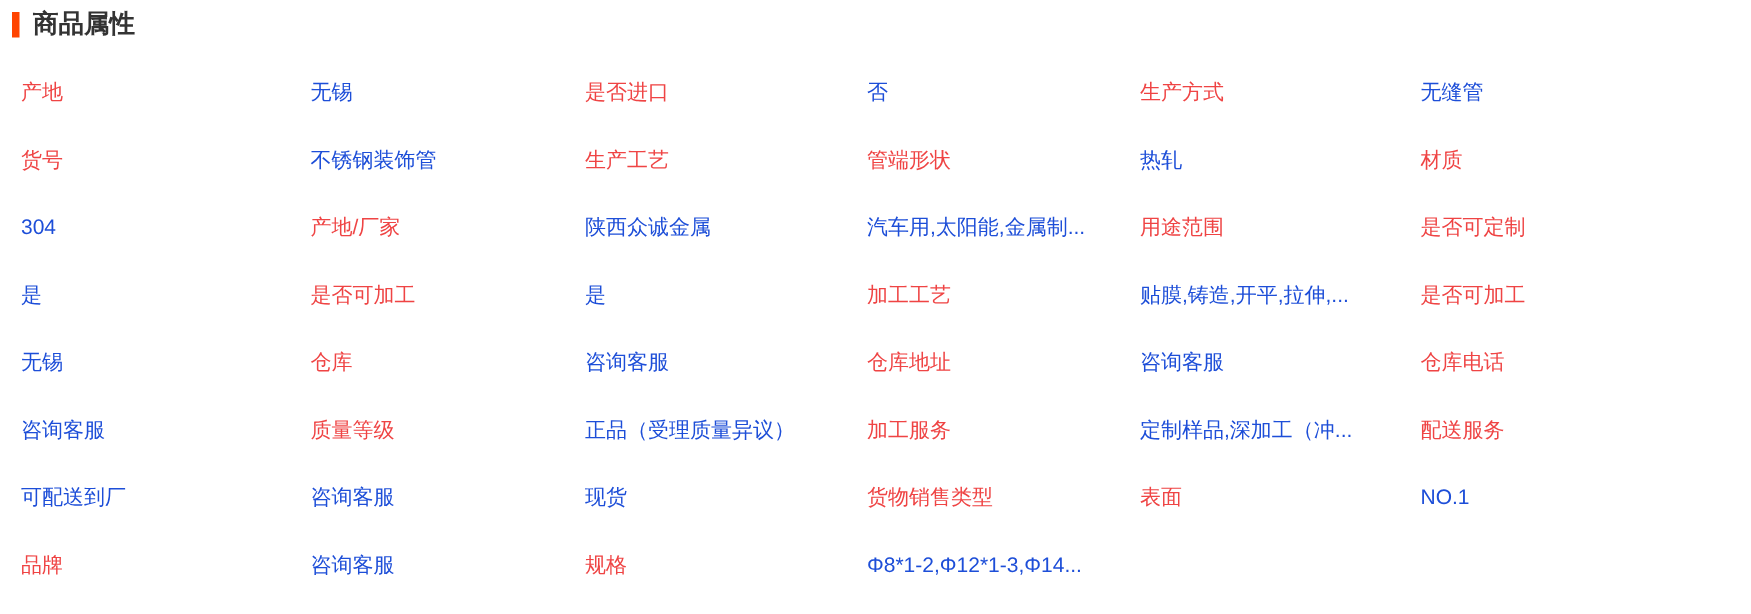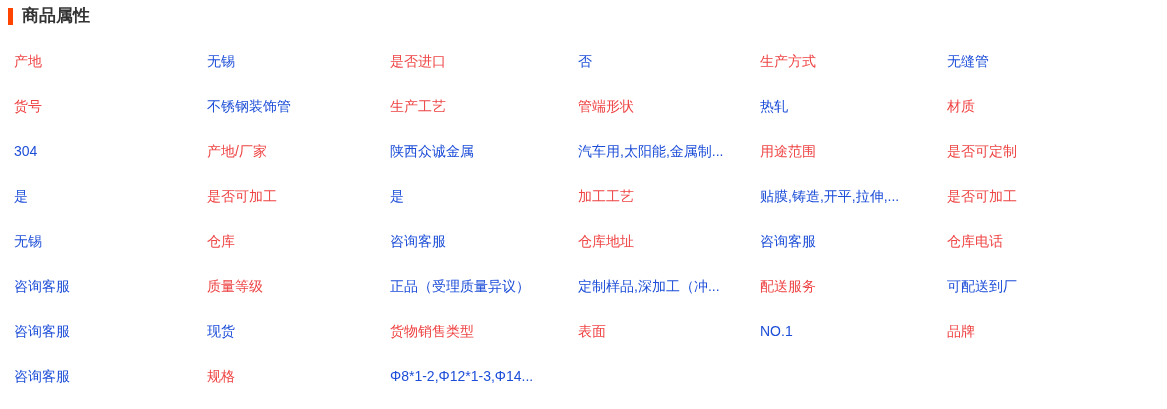--- a/index.html
+++ b/index.html
@@ -95,20 +95,21 @@
     <div class="cell value">无锡</div>
     <div class="cell label">仓库</div>
     <div class="cell value">咨询客服</div>
     <div class="cell label">仓库地址</div>
     <div class="cell value">咨询客服</div>
 
     <div class="cell label">仓库电话</div>
     <div class="cell value">咨询客服</div>
     <div class="cell label">质量等级</div>
     <div class="cell value">正品（受理质量异议）</div>
+    <div class="cell label">加工服务</div>
     <div class="cell value">定制样品,深加工（冲...</div>
 
     <div class="cell label">配送服务</div>
     <div class="cell value">可配送到厂</div>
     <div class="cell value">咨询客服</div>
     <div class="cell value">现货</div>
     <div class="cell label">货物销售类型</div>
 
     <div class="cell label">表面</div>
     <div class="cell value">NO.1</div>

